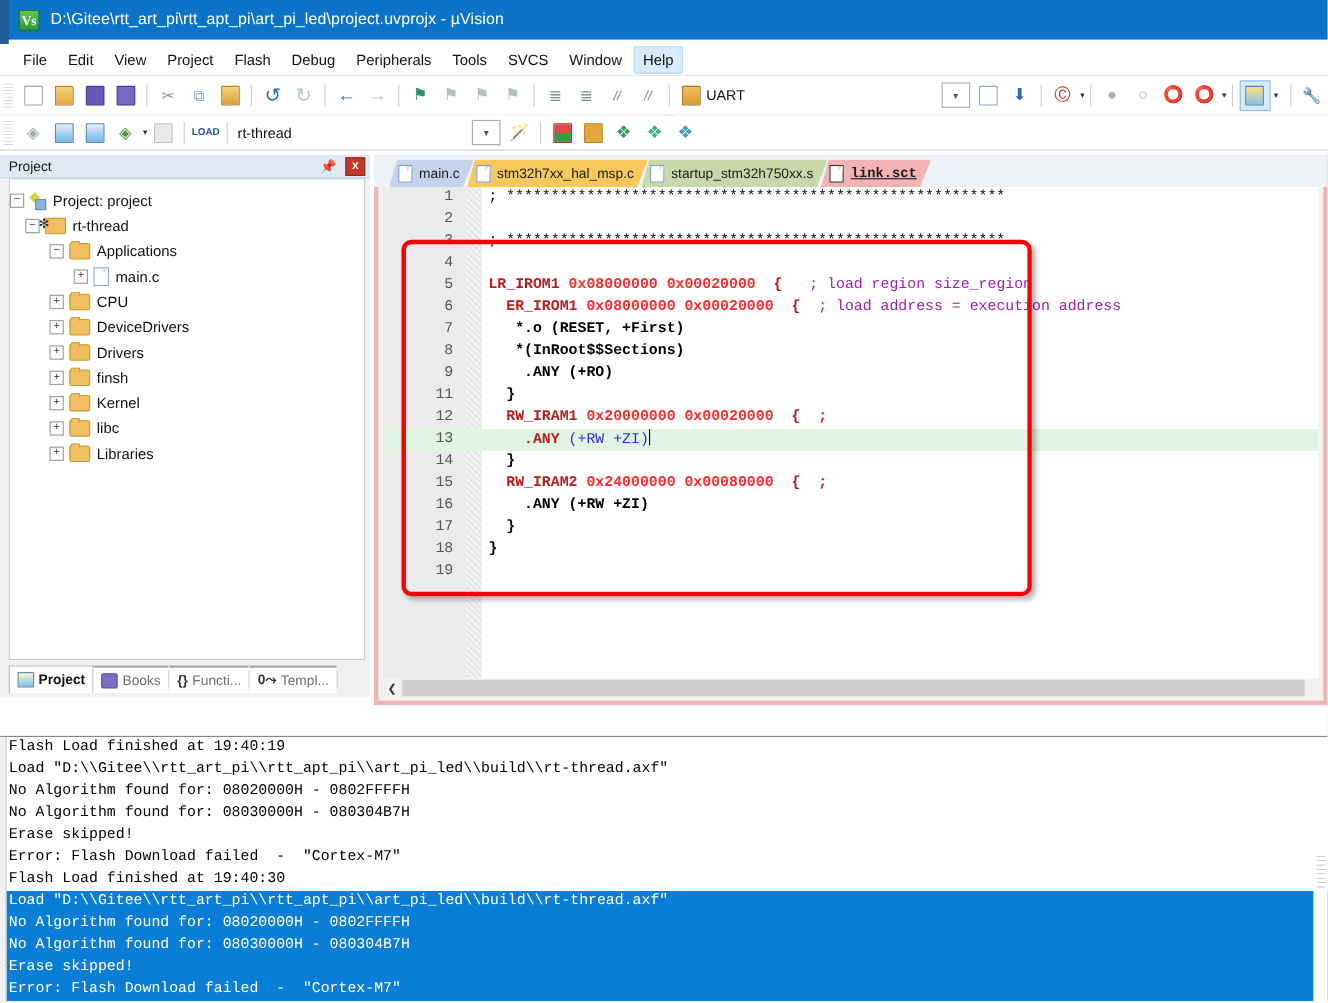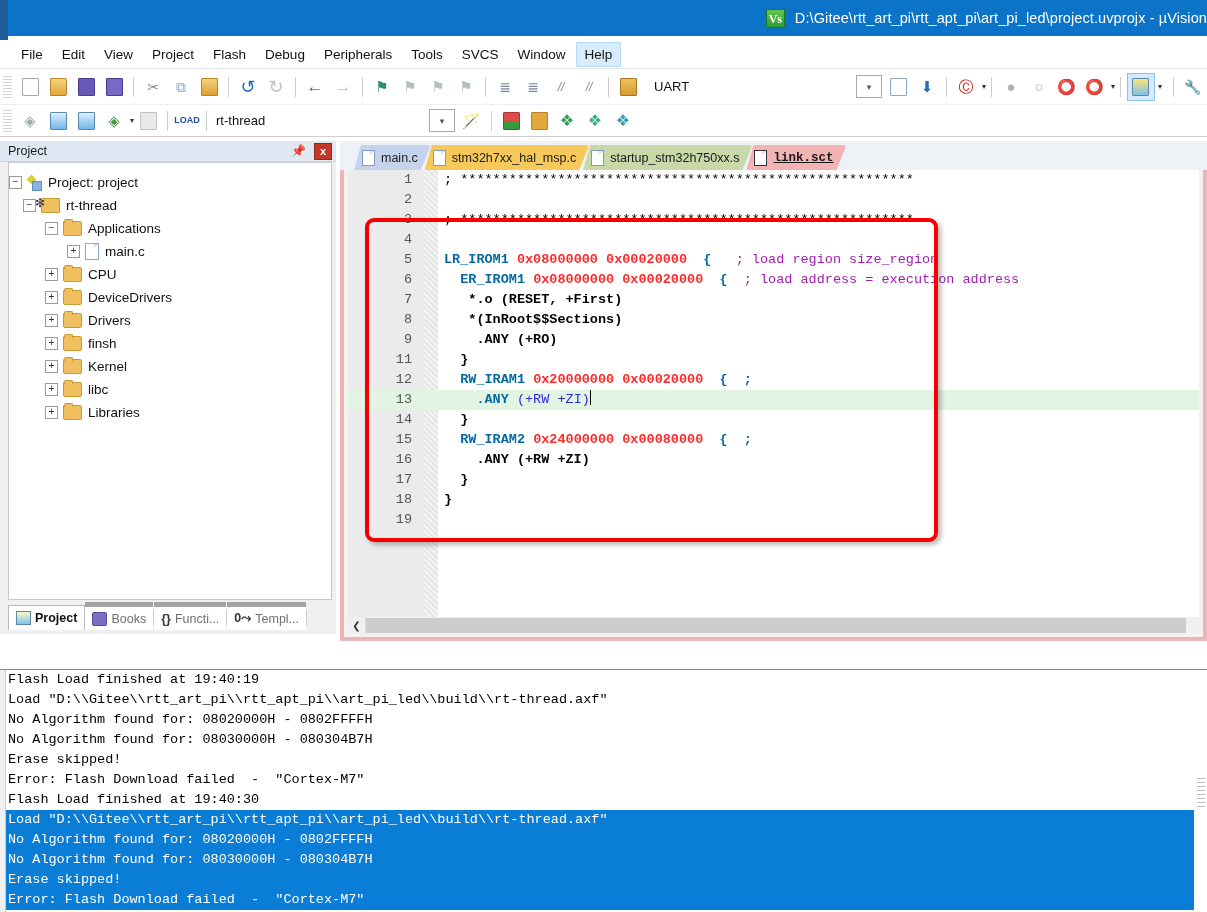--- a/index.html
+++ b/index.html
@@ -7,21 +7,21 @@
     width:1207px;height:912px;overflow:hidden;
     font-family:"Liberation Sans",sans-serif;
     background:#f0f0f0;
     -webkit-font-smoothing:antialiased;
   }
   .app{position:relative;width:1207px;height:912px;background:#fff;}
 
   
   .titlebar{
     position:absolute;left:0;top:0;width:1207px;height:36px;
-    background:#0b74c8;display:flex;align-items:center;justify-content:flex-end;
+    background:#0b74c8;display:flex;align-items:center;
   }
   .titlebar .tb-left-strip{
     position:absolute;left:0;top:0;width:8px;height:40px;background:#1f5c96;
   }
   .uv-icon{
     width:19px;height:19px;margin-left:17px;margin-right:10px;
     background:linear-gradient(#63c552,#2e9b33);
     border:1px solid #1d7a24;border-radius:1px;
     color:#fff;font-size:12px;font-weight:bold;line-height:19px;
     text-align:center;font-family:"Liberation Serif",serif;
@@ -51,21 +51,21 @@
   .grip{width:9px;height:22px;margin:0 4px 0 3px;
     background-image:linear-gradient(#c8c8c8 1px,transparent 1px);
     background-size:3px 3px;opacity:.8;}
   .tb-btn{
     width:26px;height:26px;margin:0 1px;position:relative;
     display:flex;align-items:center;justify-content:center;
     font-size:15px;line-height:1;color:#444;
   }
   .tb-sep{width:1px;height:20px;background:#cdcdcd;margin:0 5px;}
   .sq{width:15px;height:16px;border-radius:1px;display:block;}
-  .tb-label{font-size:13px;color:#111;margin-left:12px;}
+  .tb-label{font-size:13px;color:#111;margin-left:0;}
   .combo{
     height:21px;min-width:24px;border:1px solid #a9a9a9;background:#fff;
     display:flex;align-items:center;justify-content:center;color:#555;
     font-size:9px;margin:0 3px;
   }
   .combo-wide{
     height:20px;width:150px;border:none;background:transparent;
     display:flex;align-items:center;font-size:13px;color:#111;padding-left:4px;
   }
   .caret{font-size:8px;color:#333;margin-left:2px;}
@@ -118,21 +118,21 @@
     background:#f0c060;border:1px solid #c79a32;border-radius:1px;}
   .rtico:before{content:"\273B";position:absolute;left:-7px;top:-3px;font-size:12px;color:#333;}
   .ind1{padding-left:14px;} .ind2{padding-left:36px;} .ind3{padding-left:58px;}
 
   .proj-tabs{
     position:absolute;left:8px;bottom:4px;height:26px;width:322px;
     display:flex;align-items:flex-end;
   }
   .ptab{
     height:23px;display:flex;align-items:center;padding:0 7px;font-size:12.5px;
-    color:#6f6f6f;background:#fff;border-top:5px solid #a3a3a3;
+    color:#6f6f6f;background:#fff;border-top:2px solid #a3a3a3;
   }
   .ptab.sel{color:#111;font-weight:bold;background:#fff;border:1px solid #b8b8b8;border-bottom:none;height:24px;}
   .ptab .pi{margin-right:4px;display:inline-flex;}
   .tabdiv{width:1px;height:15px;background:#c9c9c9;align-self:center;}
 
   
   .editor-wrap{
     position:absolute;left:340px;top:141px;width:867px;height:500px;
     background:#f6f0f1;box-sizing:border-box;
     border-left:4px solid #eab6b6;border-right:4px solid #eab6b6;border-bottom:4px solid #eab6b6;
@@ -167,21 +167,21 @@
   .crow .ln{
     position:absolute;left:0;width:64px;text-align:right;color:#555;
     font-family:"Liberation Mono",monospace;font-size:13.5px;
   }
   .crow .ctext{position:absolute;left:96px;color:#000;}
   .crow.hl{background:#e2f5e2;}
   .crow.hl .gl{position:absolute;left:90px;right:0;top:0;bottom:0;background:#e2f5e2;z-index:0;}
   .crow.hl .ctext{z-index:1;}
   .cm{color:#a21caf;}
   .num{color:#ff2a2a;font-weight:bold;}
-  .kw{color:#0369a1;font-weight:bold;}
+  .kw{color:#b91c1c;font-weight:bold;}
   .op{color:#2b2bdd;}
   .caretbar{display:inline-block;width:1px;height:15px;background:#000;vertical-align:-2px;}
 
   .redbox{
     position:absolute;left:365px;top:218px;width:573px;height:324px;
     border:4px solid #f40000;border-radius:9px;box-sizing:border-box;
     box-shadow:3px 3px 5px rgba(0,0,0,.28);pointer-events:none;
   }
 
   .hscroll{

